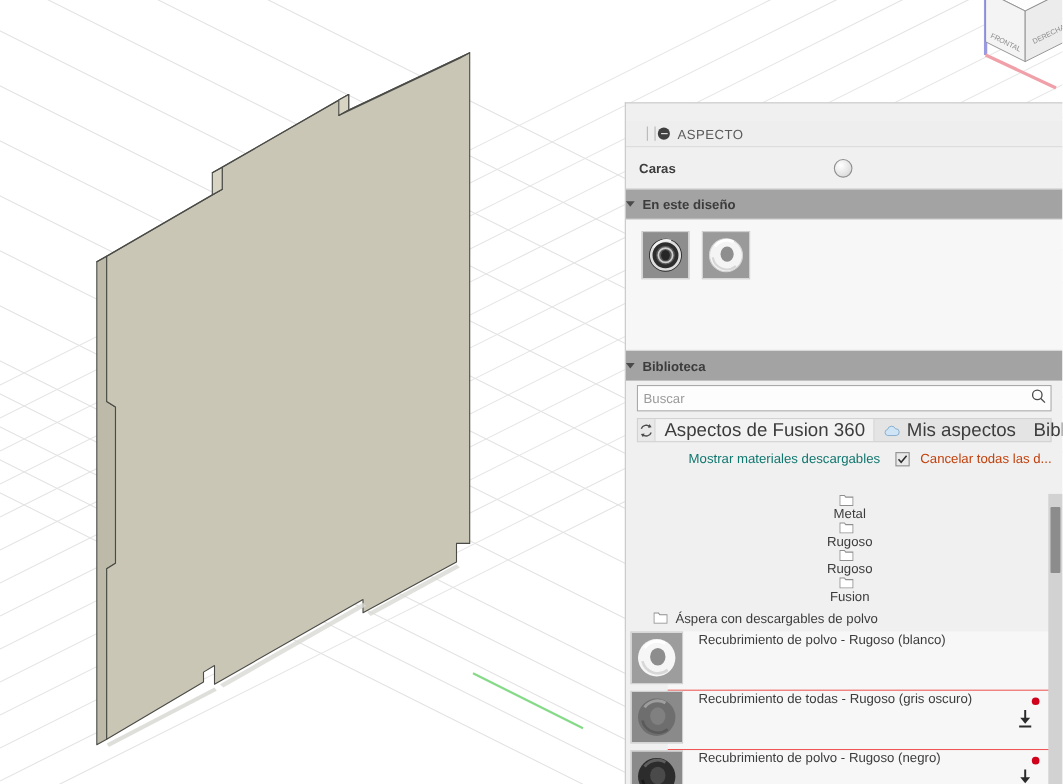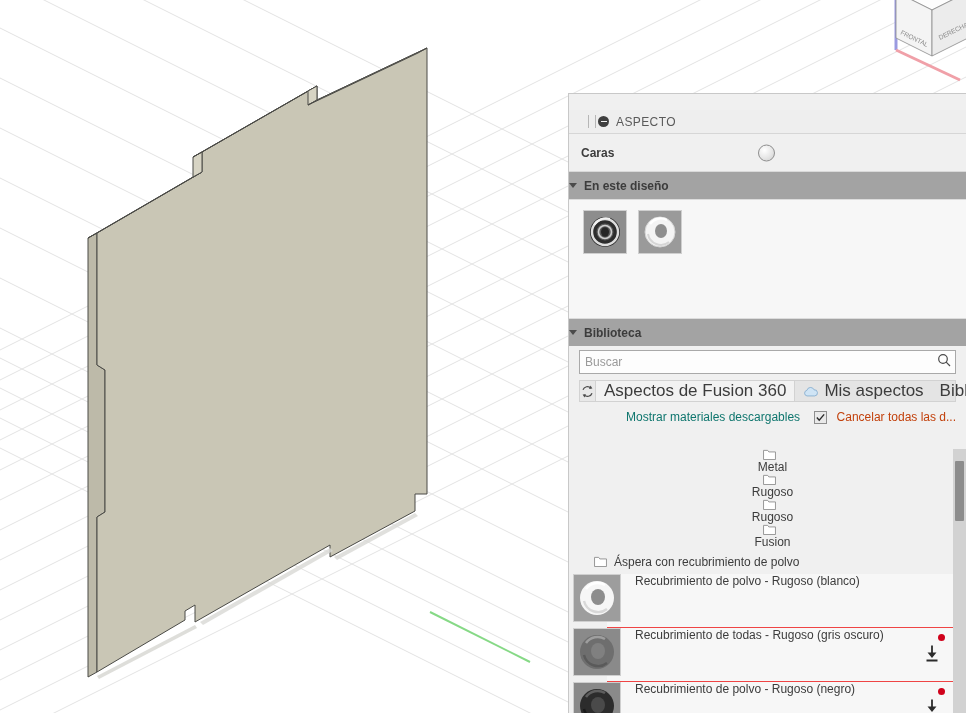--- a/index.html
+++ b/index.html
@@ -335,21 +335,21 @@
       </span>
       <span>Fusion</span>
     </div>
 
     <div class="tree-item lvl1">
       <span class="folder">
         <svg width="13" height="11" viewBox="0 0 14 12">
           <path d="M0.5 11.5 L0.5 1.5 L5 1.5 L6.3 3.2 L13.5 3.2 L13.5 11.5 Z" fill="#ffffff" stroke="#8f8f8f" stroke-width="1"></path>
         </svg>
       </span>
-      <span>Áspera con recubrimiento de polvo</span>
+      <span>Áspera con descargables de polvo</span>
     </div>
 
     <div class="mat-row">
       <span class="mat-thumb">
         <svg width="46" height="46" viewBox="0 0 46 46">
           <rect width="46" height="46" fill="#9d9d9d"></rect>
           <circle cx="23" cy="23" r="17" fill="#f6f6f6"></circle>
           <ellipse cx="24" cy="22" rx="7" ry="8" fill="#8d8d8d"></ellipse>
           <path d="M10 26 A14.5 14.5 0 0 0 33 34" fill="none" stroke="#d8d8d8" stroke-width="2.4"></path>
           <path d="M12 14 A14.5 14.5 0 0 1 31 10" fill="none" stroke="#ffffff" stroke-width="2.6"></path>

